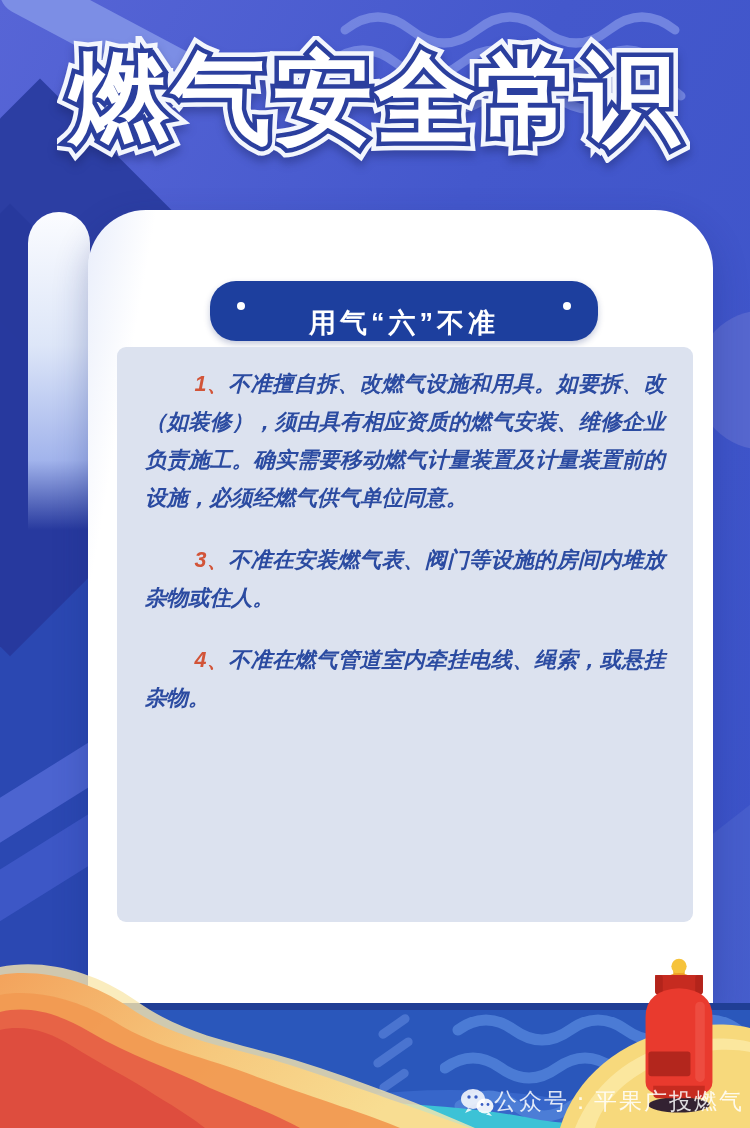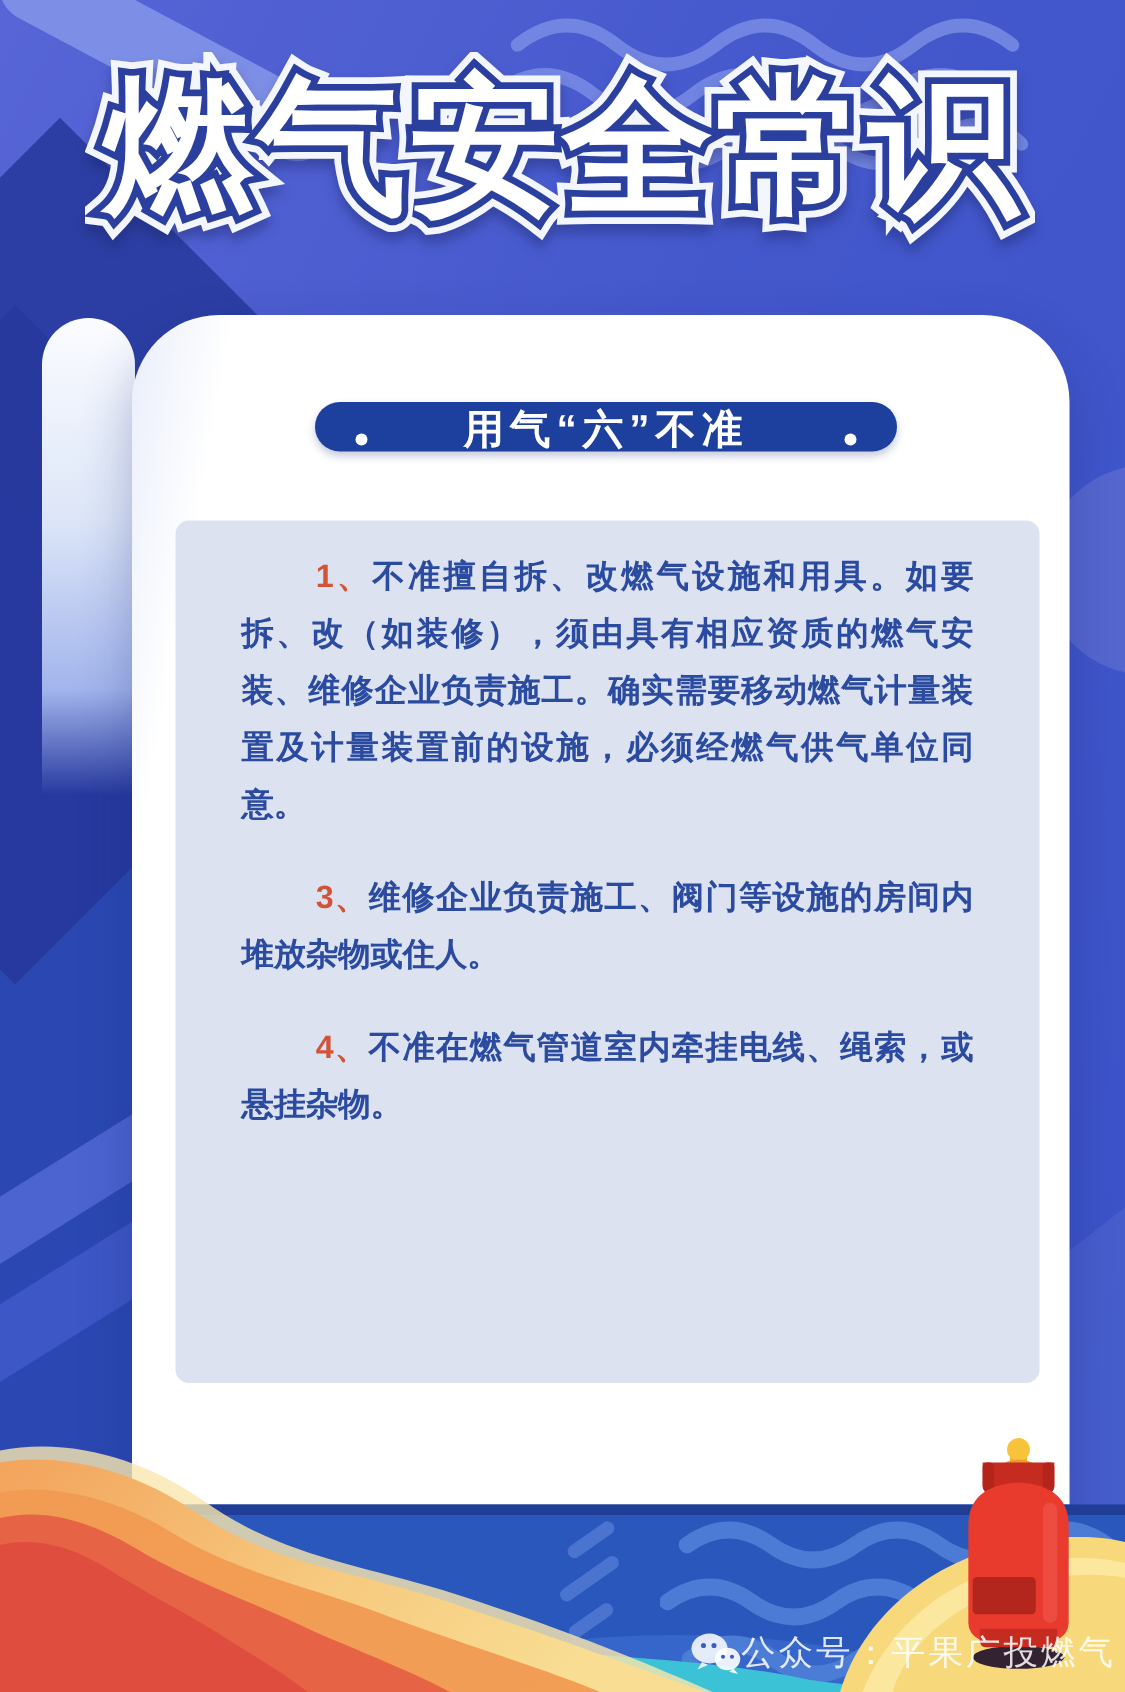--- a/index.html
+++ b/index.html
@@ -21,29 +21,29 @@
   .tr-waves{left:315px;top:0;width:435px;height:125px;}
 
   
   .curl{left:28px;top:212px;width:62px;height:318px;border-radius:34px 34px 0 0;
         background:linear-gradient(180deg,#fbfcff 0%,#dde6f8 42%,#a2b4ec 78%,rgba(122,143,230,0) 100%);}
   .paper{left:88px;top:210px;width:625px;height:795px;background:#fdfdfe;
          border-radius:58px 58px 0 0;box-shadow:0 14px 34px rgba(22,41,120,.30);
          background:linear-gradient(100deg,#e9eefb 0%,#ffffff 9%,#ffffff 100%);}
 
   
-  .pill{left:210px;top:268px;width:388px;height:33px;background:#1d3f9e;border-radius:26px;
-        display:flex;align-items:flex-start;justify-content:center;box-shadow:0 3px 6px rgba(20,40,110,.25);}
+  .pill{left:210px;top:281px;width:388px;height:60px;background:#1d3f9e;border-radius:26px;
+        display:flex;align-items:flex-end;justify-content:center;box-shadow:0 3px 6px rgba(20,40,110,.25);}
   .pill-heading{color:#fff;font-weight:700;font-size:27px;letter-spacing:4px;}
   .pill-dot{position:absolute;top:21px;width:8px;height:8px;border-radius:50%;background:#fff;}
   .pill-dot.left{left:27px;} .pill-dot.right{right:27px;}
 
   
   .panel{left:117px;top:347px;width:576px;height:575px;background:#dce2ef;border-radius:9px;
-         box-sizing:border-box;padding:18px 44px;overflow:hidden;}
+         box-sizing:border-box;padding:18px 28px;overflow:hidden;font-style:italic;}
   .rule{margin:0 0 24px 0;font-size:21.5px;line-height:38px;font-weight:700;color:#2b4ba1;
         text-align:justify;text-indent:2.3em;}
   .rule .num{color:#d25438;}
 
   
   .band{left:0;top:1003px;width:750px;height:125px;background:#2a57bb;}
   .band-topline{left:0;top:1003px;width:750px;height:7px;background:#203e95;}
   .band-ellipse{left:215px;top:1090px;width:470px;height:156px;border-radius:50%;background:#3766ca;}
   .band-waves{left:440px;top:1008px;width:310px;height:120px;}
   .dash{background:#4a74d0;border-radius:6px;height:9px;transform:rotate(-35deg);}
@@ -97,21 +97,21 @@
   </div>
 
   <div class="abs pill">
     <div class="pill-dot left"></div>
     <span class="pill-heading">用气“六”不准</span>
     <div class="pill-dot right"></div>
   </div>
 
   <div class="abs panel">
     <p class="rule"><span class="num">1、</span><span>不准擅自拆、改燃气设施和用具。如要拆、改（如装修），须由具有相应资质的燃气安装、维修企业负责施工。确实需要移动燃气计量装置及计量装置前的设施，必须经燃气供气单位同意。</span></p>
-    <p class="rule"><span class="num">3、</span><span>维修企业负责施工、阀门等设施的房间内堆放杂物或住人。</span></p>
+    <p class="rule"><span class="num">3、</span><span>不准在安装燃气表、阀门等设施的房间内堆放杂物或住人。</span></p>
     <p class="rule"><span class="num">4、</span><span>不准在燃气管道室内牵挂电线、绳索，或悬挂杂物。</span></p>
 
   </div>
 
   <div class="abs band"></div>
   <div class="abs band-topline"></div>
   <div class="abs band-ellipse"></div>
 
   <svg class="abs band-waves" viewBox="0 0 310 120">
     <g fill="none" stroke="#4f80d8" stroke-width="11" stroke-linecap="round" opacity="0.9">

